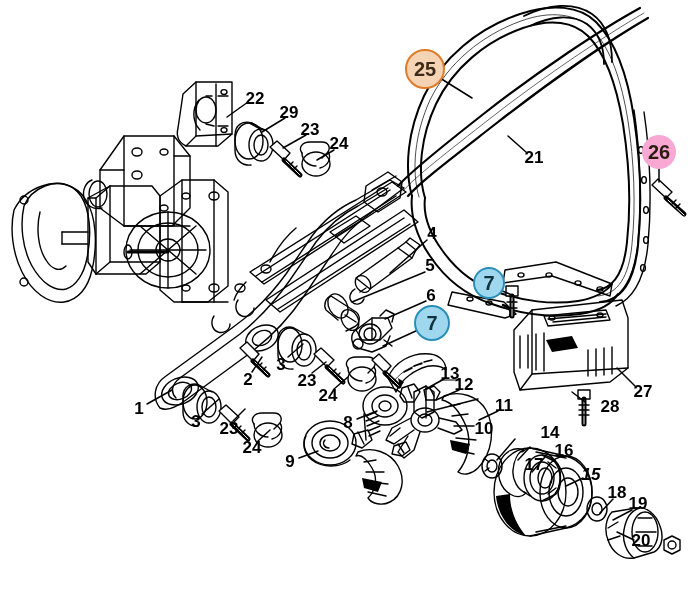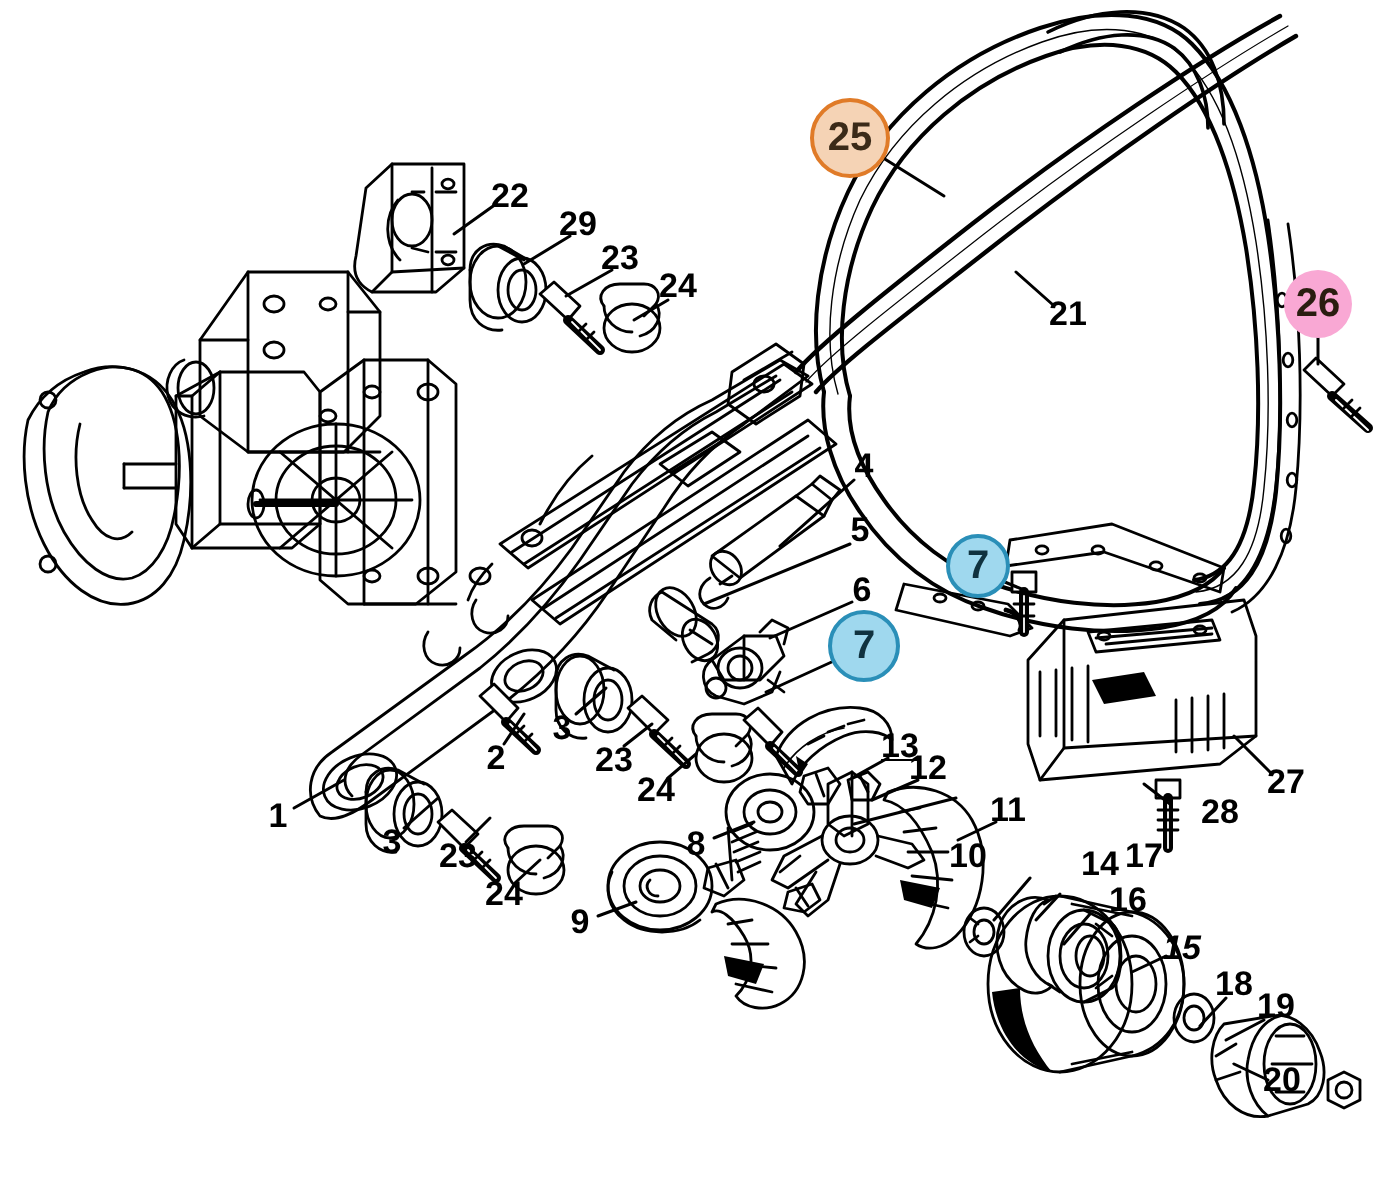--- a/index.html
+++ b/index.html
@@ -543,21 +543,21 @@
       <div class="part-label" style="left: 431px; top: 295px;">6</div>
       <div class="part-label" style="left: 348px; top: 422px;">8</div>
       <div class="part-label" style="left: 290px; top: 461px;">9</div>
       <div class="part-label" style="left: 484px; top: 393px; margin-top: 35px;">10</div>
       <div class="part-label" style="left: 504px; top: 405px;">11</div>
       <div class="part-label" style="left: 464px; top: 384px;">12</div>
       <div class="part-label" style="left: 450px; top: 373px; text-decoration: underline;">13</div>
       <div class="part-label" style="left: 502px; top: 432px; margin-left: 48px;">14</div>
       <div class="part-label" style="left: 591px; top: 474px; font-style: italic;">15</div>
       <div class="part-label" style="left: 548px; top: 450px; margin-left: 16px;">16</div>
-      <div class="part-label" style="left: 534px; top: 428px; margin-left: 38px;">17</div>
+      <div class="part-label" style="left: 534px; top: 464px;">17</div>
       <div class="part-label" style="left: 617px; top: 492px;">18</div>
       <div class="part-label" style="left: 638px; top: 503px;">19</div>
       <div class="part-label" style="left: 641px; top: 540px;">20</div>
       <div class="part-label" style="left: 534px; top: 157px;">21</div>
       <div class="part-label" style="left: 255px; top: 98px;">22</div>
       <div class="part-label" style="left: 310px; top: 129px;">23</div>
       <div class="part-label" style="left: 229px; top: 428px;">23</div>
       <div class="part-label" style="left: 307px; top: 380px;">23</div>
       <div class="part-label" style="left: 339px; top: 143px;">24</div>
       <div class="part-label" style="left: 252px; top: 447px;">24</div>

